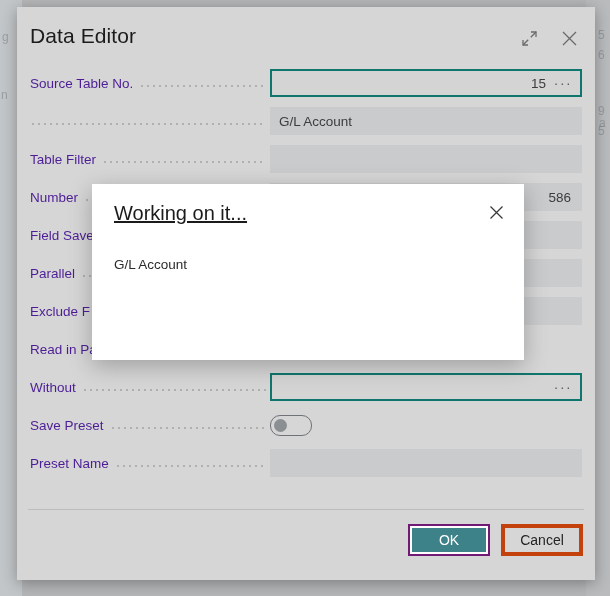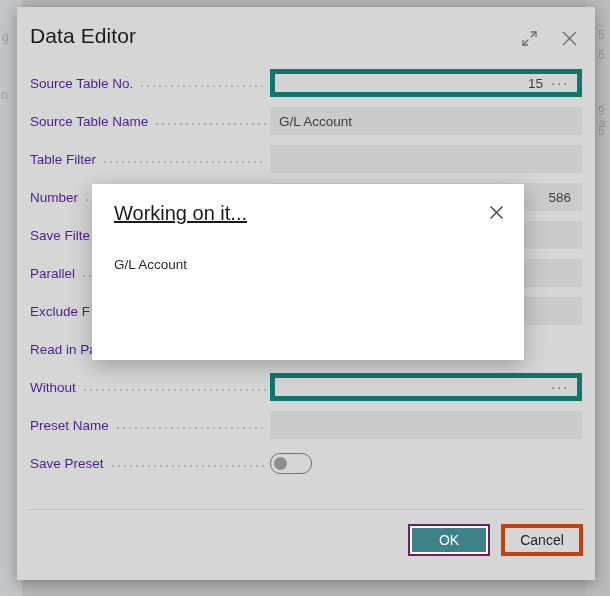--- a/index.html
+++ b/index.html
@@ -121,21 +121,21 @@
     box-sizing: border-box;
   }
 
   
   .field-flat {
     background: #c9cbcd;
     border: 1px solid transparent;
   }
   .field-bordered {
     background: #d4d4d4;
-    border: 5px solid #0f766e;
+    border: 2px solid #0f766e;
   }
   .field-val {
     position: absolute;
     top: 0; bottom: 0;
     display: flex;
     align-items: center;
     font-size: 13.5px;
     color: #3d3d3d;
   }
   .field-val.left  { left: 8px; }
@@ -310,42 +310,41 @@
   <div class="form" id="form-rows">
       <div class="row">
         <div class="label">Source Table No.</div>
         <div class="leader"></div>
         <div class="ctrl field-bordered">
           <div class="field-val right">15</div>
           <div class="ellipsis-btn">···</div>
         </div>
       </div>
       <div class="row">
-        <div class="label">Source Table Name</div>
         <div class="leader"></div>
         <div class="ctrl field-flat">
           <div class="field-val left">G/L Account</div>
         </div>
       </div>
       <div class="row">
         <div class="label">Table Filter</div>
         <div class="leader"></div>
         <div class="ctrl field-flat">
           <div class="field-val left"></div>
         </div>
       </div>
       <div class="row">
         <div class="label">Number </div>
         <div class="leader"></div>
         <div class="ctrl field-flat">
           <div class="field-val right-plain">586</div>
         </div>
       </div>
       <div class="row">
-        <div class="label">Save Filte</div>
+        <div class="label">Field Save</div>
         <div class="leader"></div>
         <div class="ctrl field-flat">
           <div class="field-val left"></div>
         </div>
       </div>
       <div class="row">
         <div class="label">Parallel </div>
         <div class="leader"></div>
         <div class="ctrl field-flat">
           <div class="field-val left"></div>
@@ -369,33 +368,33 @@
       </div>
       <div class="row">
         <div class="label">Without</div>
         <div class="leader"></div>
         <div class="ctrl field-bordered">
           <div class="field-val left"></div>
           <div class="ellipsis-btn">···</div>
         </div>
       </div>
       <div class="row">
-        <div class="label">Preset Name</div>
-        <div class="leader"></div>
-        <div class="ctrl field-flat">
-          <div class="field-val left"></div>
-        </div>
-      </div>
-      <div class="row">
         <div class="label">Save Preset</div>
         <div class="leader"></div>
         <div class="ctrl">
           <div class="toggle">
             <div class="knob"></div>
           </div>
+        </div>
+      </div>
+      <div class="row">
+        <div class="label">Preset Name</div>
+        <div class="leader"></div>
+        <div class="ctrl field-flat">
+          <div class="field-val left"></div>
         </div>
       </div>
     </div>
 
   <div class="footer">
     <div class="divider"></div>
     <div class="buttons">
       <div class="btn btn-primary">OK</div>
       <div class="btn btn-secondary">Cancel</div>
     </div>

